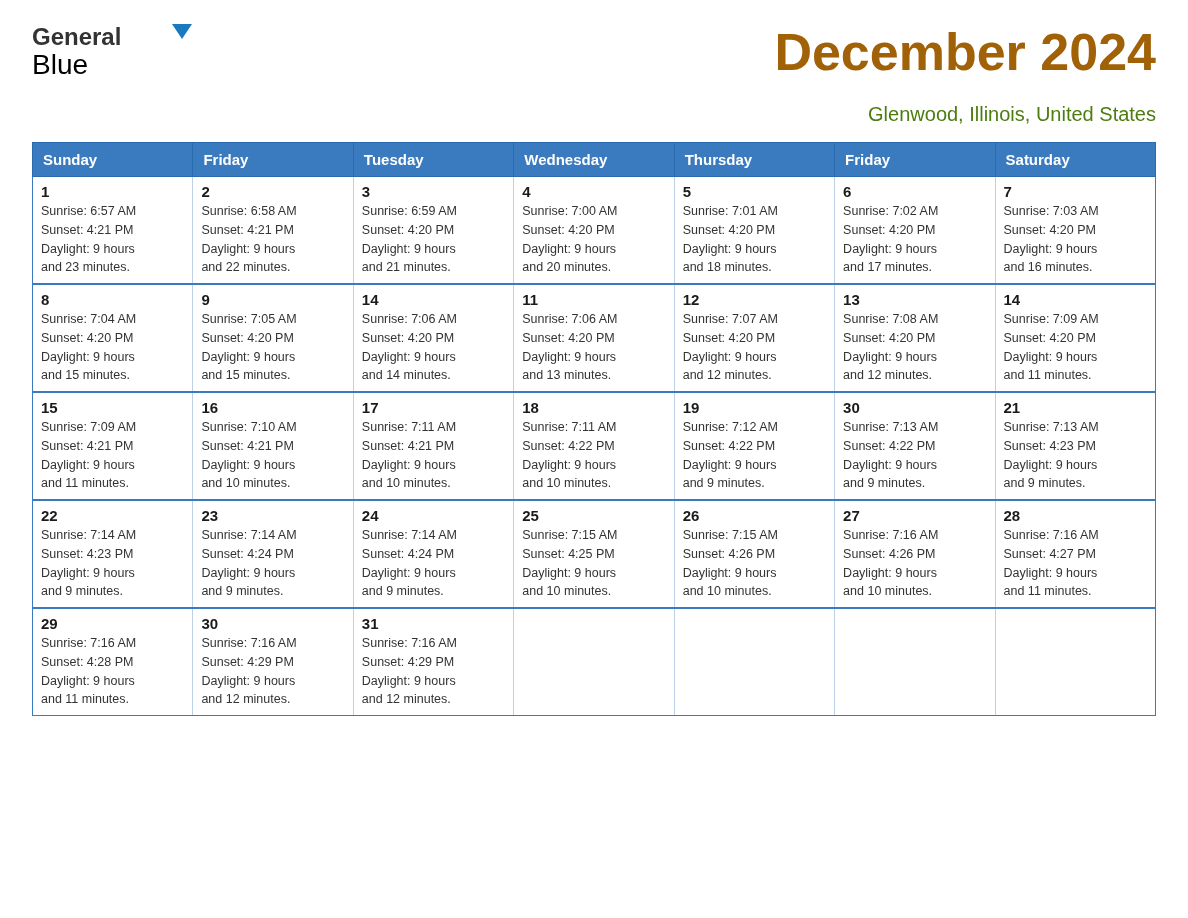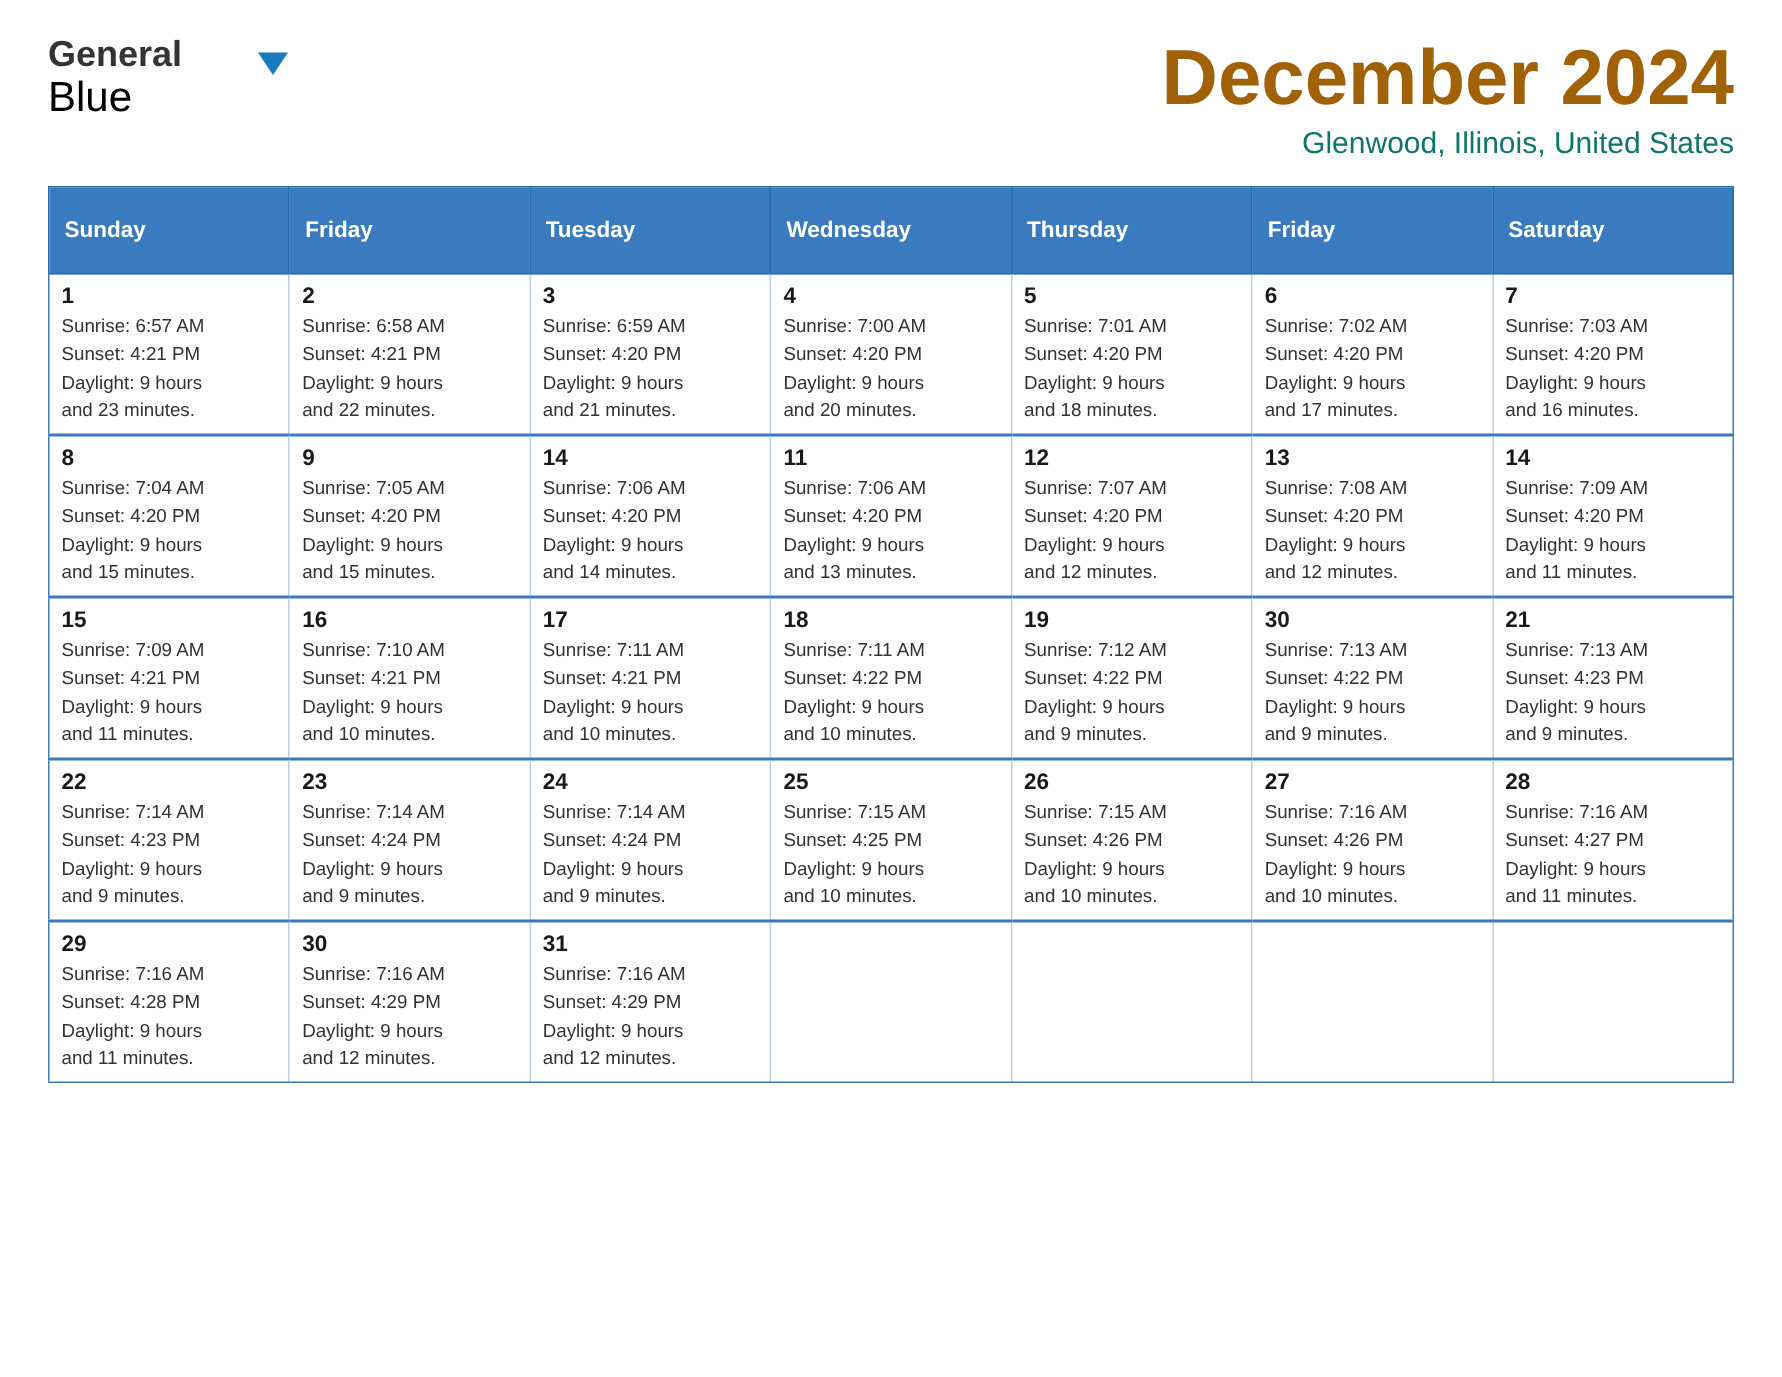--- a/index.html
+++ b/index.html
@@ -20,34 +20,34 @@
       text-align: right;
     }
     .calendar-title {
       font-size: 52px;
       font-weight: bold;
       color: #a16207;
       line-height: 1.1;
     }
     .calendar-subtitle {
       font-size: 20px;
-      color: #0f766e;
-      margin-top: 4px;
+      color: #4d7c0f;
+      margin-top: 22px;
     }
     .calendar-table {
       width: 100%;
       border-collapse: collapse;
       border: 1.5px solid #3a7abf;
     }
     .calendar-table th {
       background: #3a7abf;
       color: #fff;
       font-size: 15px;
       font-weight: bold;
-      padding: 20px 10px;
+      padding: 8px 10px;
       text-align: left;
       border: 1px solid #2a6aaf;
     }
     .calendar-table td {
       vertical-align: top;
       padding: 6px 8px;
       border-right: 1px solid #bcd0e8;
       border-bottom: 2px solid #3a7abf;
       width: 14.28%;
       min-height: 90px;
@@ -77,21 +77,21 @@
     .logo-wrap {
       display: flex;
       flex-direction: column;
       line-height: 1.1;
     }
     .logo-general-text {
       font-size: 24px;
       font-weight: bold;
       color: #333;
       display: flex;
-      align-items: flex-end;
+      align-items: flex-start;
       gap: 48px;
     }
     .logo-blue-text {
       font-size: 28px;
       font-weight: normal;
       color: #000000;
     }
     .triangle-icon {
       display: inline-block;
       width: 0;

